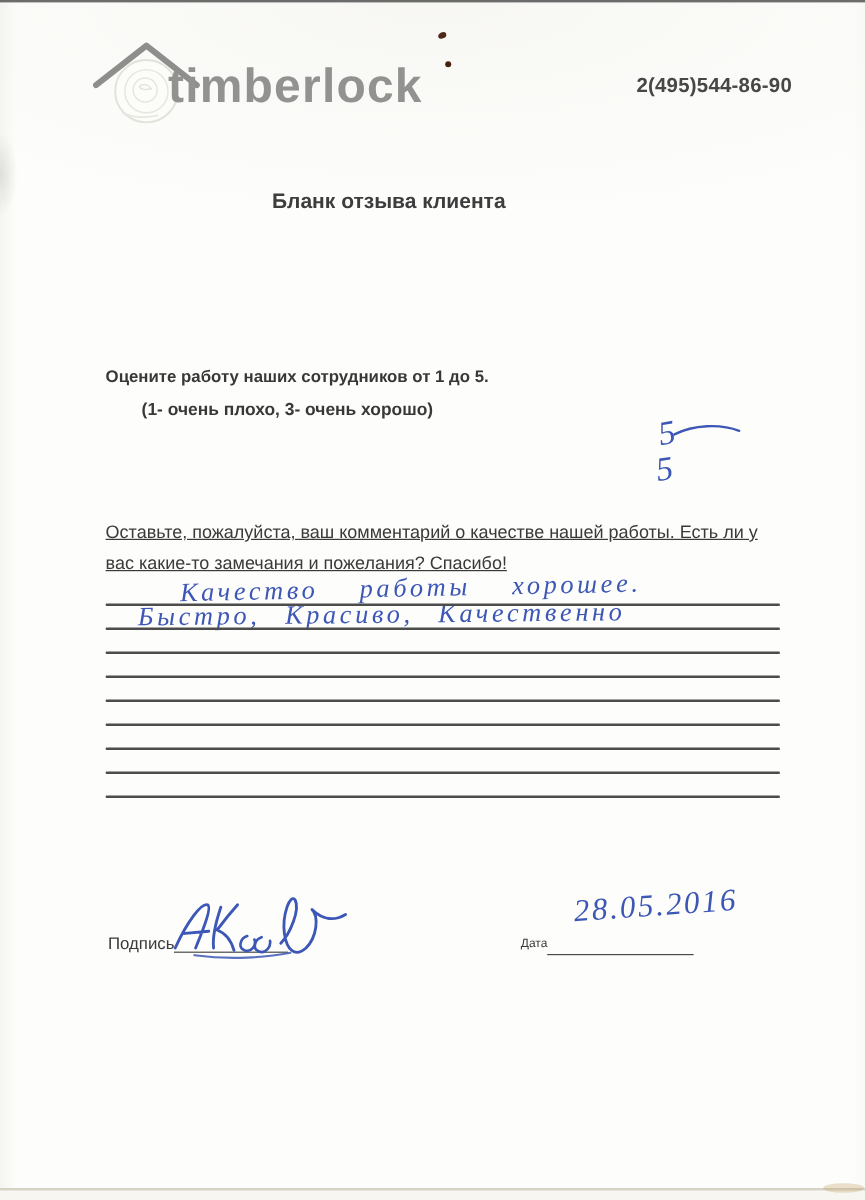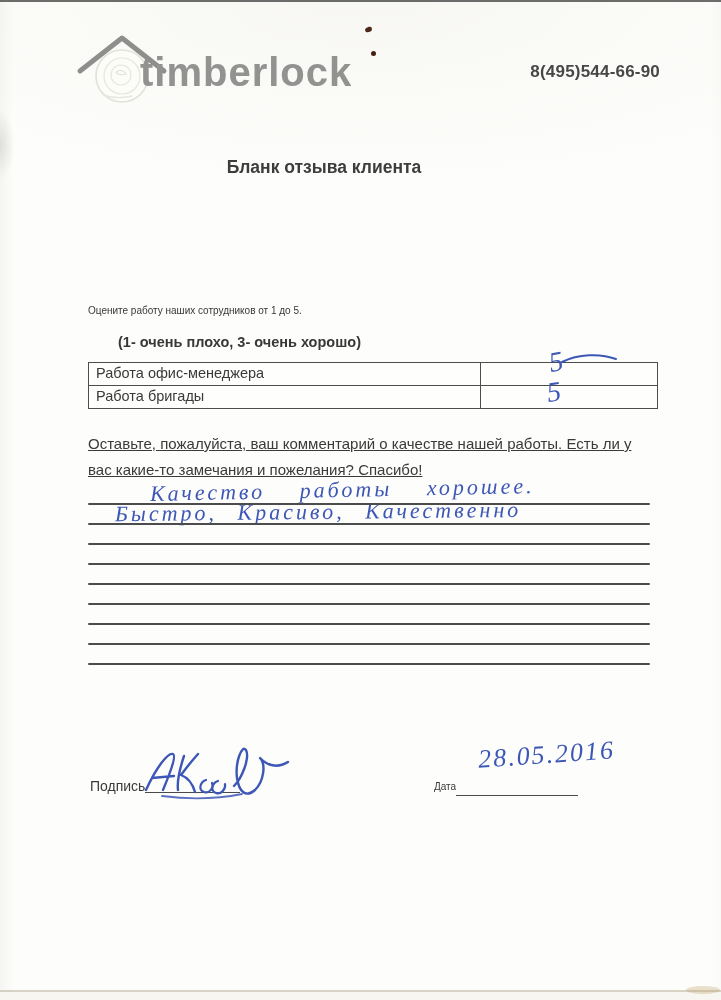--- a/index.html
+++ b/index.html
@@ -35,21 +35,21 @@
     color:#929290;
   }
   .phone{
     left:420px;top:62px;width:240px;text-align:right;
     font-size:17px;font-weight:700;color:#474747;letter-spacing:.2px;
   }
 
   
   .doc-title{left:0;top:157px;width:648px;text-align:center;font-size:17.5px;font-weight:700;color:#3d3d3d;}
   .intro{left:88px;top:229px;width:562px;font-size:15px;line-height:26px;text-align:justify;text-indent:22px;color:#3a3a3a;}
-  .rate-heading{left:88px;top:305px;width:562px;font-size:10px;font-weight:400;color:#383838;}
+  .rate-heading{left:88px;top:305px;width:562px;font-size:14px;font-weight:700;color:#383838;}
   .rate-note{left:118px;top:334px;width:500px;font-size:14.5px;font-weight:700;color:#383838;}
 
   .rate-table{left:88px;top:362px;width:568px;border:1.5px solid #4d4d4d;background:rgba(255,255,255,.35);}
   .rate-row{display:flex;height:22px;}
   .rate-row + .rate-row{border-top:1.5px solid #4d4d4d;}
   .rate-cell-label{width:392px;border-right:1.5px solid #4d4d4d;padding:2px 0 0 7px;font-size:14.5px;color:#3a3a3a;box-sizing:border-box;}
   .rate-cell-score{flex:1;}
 
   .comment-prompt{left:88px;top:431px;width:568px;font-size:15px;line-height:26px;color:#3a3a3a;text-decoration:underline;}
 
@@ -61,21 +61,21 @@
     color:#3d57b6;
   }
   .hw-comment1{left:150px;top:477px;font-size:22px;letter-spacing:3px;word-spacing:26px;transform:rotate(-1.2deg);white-space:nowrap;}
   .hw-comment2{left:115px;top:499px;font-size:22px;letter-spacing:3px;word-spacing:12px;transform:rotate(-0.6deg);white-space:nowrap;}
   .hw-score1{left:549px;top:346px;font-size:28px;transform:rotate(-10deg);}
   .hw-score1-tail{left:560px;top:352px;width:58px;height:16px;}
   .hw-score2{left:547px;top:376px;font-size:28px;transform:rotate(-8deg);}
   .hw-date{left:478px;top:740px;font-size:26px;letter-spacing:2px;transform:rotate(-4deg);white-space:nowrap;}
 
   
-  .sign-row{left:90px;top:778px;display:flex;align-items:flex-start;font-size:14px;color:#3a3a3a;}
+  .sign-row{left:90px;top:778px;display:flex;align-items:flex-end;font-size:14px;color:#3a3a3a;}
   .date-row{left:434px;top:781px;display:flex;align-items:flex-start;font-size:10px;color:#3a3a3a;}
   .u-line{display:inline-block;border-bottom:1.6px solid #4a4a4a;height:14px;}
   .u-line.sig{width:95px;}
   .u-line.date{width:122px;}
   .signature-svg{left:142px;top:738px;width:160px;height:66px;}
 </style>
 </head>
 <body>
 
 <div class="page">
@@ -90,36 +90,26 @@
 
   <svg class="abs logo-icon" viewBox="0 0 100 74">
     <circle cx="50" cy="46" r="26" fill="#fcfcf9" stroke="#e2e2db" stroke-width="1.6"></circle>
     <circle cx="50" cy="46" r="18" fill="none" stroke="#e6e6df" stroke-width="1.2"></circle>
     <circle cx="49" cy="45" r="10" fill="none" stroke="#e6e6df" stroke-width="1.2"></circle>
     <path d="M44,42 q6,-4 10,2 q-8,2 -10,-2" fill="none" stroke="#e3e3dc" stroke-width="1.2"></path>
     <path d="M30,64 q12,6 30,2" fill="none" stroke="#e6e6df" stroke-width="1.4"></path>
     <path d="M8,41 L50,8 L92,41" fill="none" stroke="#8e8e8c" stroke-width="5" stroke-linecap="round" stroke-linejoin="round"></path>
   </svg>
   <div class="abs logo-text">timberlock</div>
-  <div class="abs phone">8(495)544-66-90</div>
+  <div class="abs phone">2(495)544-86-90</div>
 
   <div class="abs doc-title">Бланк отзыва клиента</div>
   <div class="abs rate-heading">Оцените работу наших сотрудников от 1 до 5.</div>
   <div class="abs rate-note">(1-  очень плохо, 3- очень хорошо)</div>
 
-  <div class="abs rate-table">
-    <div class="rate-row">
-      <div class="rate-cell-label">Работа офис-менеджера</div>
-      <div class="rate-cell-score"></div>
-    </div>
-    <div class="rate-row">
-      <div class="rate-cell-label">Работа бригады</div>
-      <div class="rate-cell-score"></div>
-    </div>
-  </div>
   <div class="abs hw hw-score1">5</div>
   <svg class="abs hw-score1-tail" viewBox="0 0 58 16">
     <path d="M2,10 C18,2 40,1 56,7" fill="none" stroke="#3d57b6" stroke-width="2" stroke-linecap="round"></path>
   </svg>
   <div class="abs hw hw-score2">5</div>
 
   <div class="abs comment-prompt">Оставьте, пожалуйста, ваш комментарий о качестве нашей работы. Есть ли у вас какие-то замечания и пожелания? Спасибо!</div>
 
   <div class="abs hw hw-comment1">Качество работы хорошее.</div>
   <div class="abs hw hw-comment2">Быстро, Красиво, Качественно</div>

